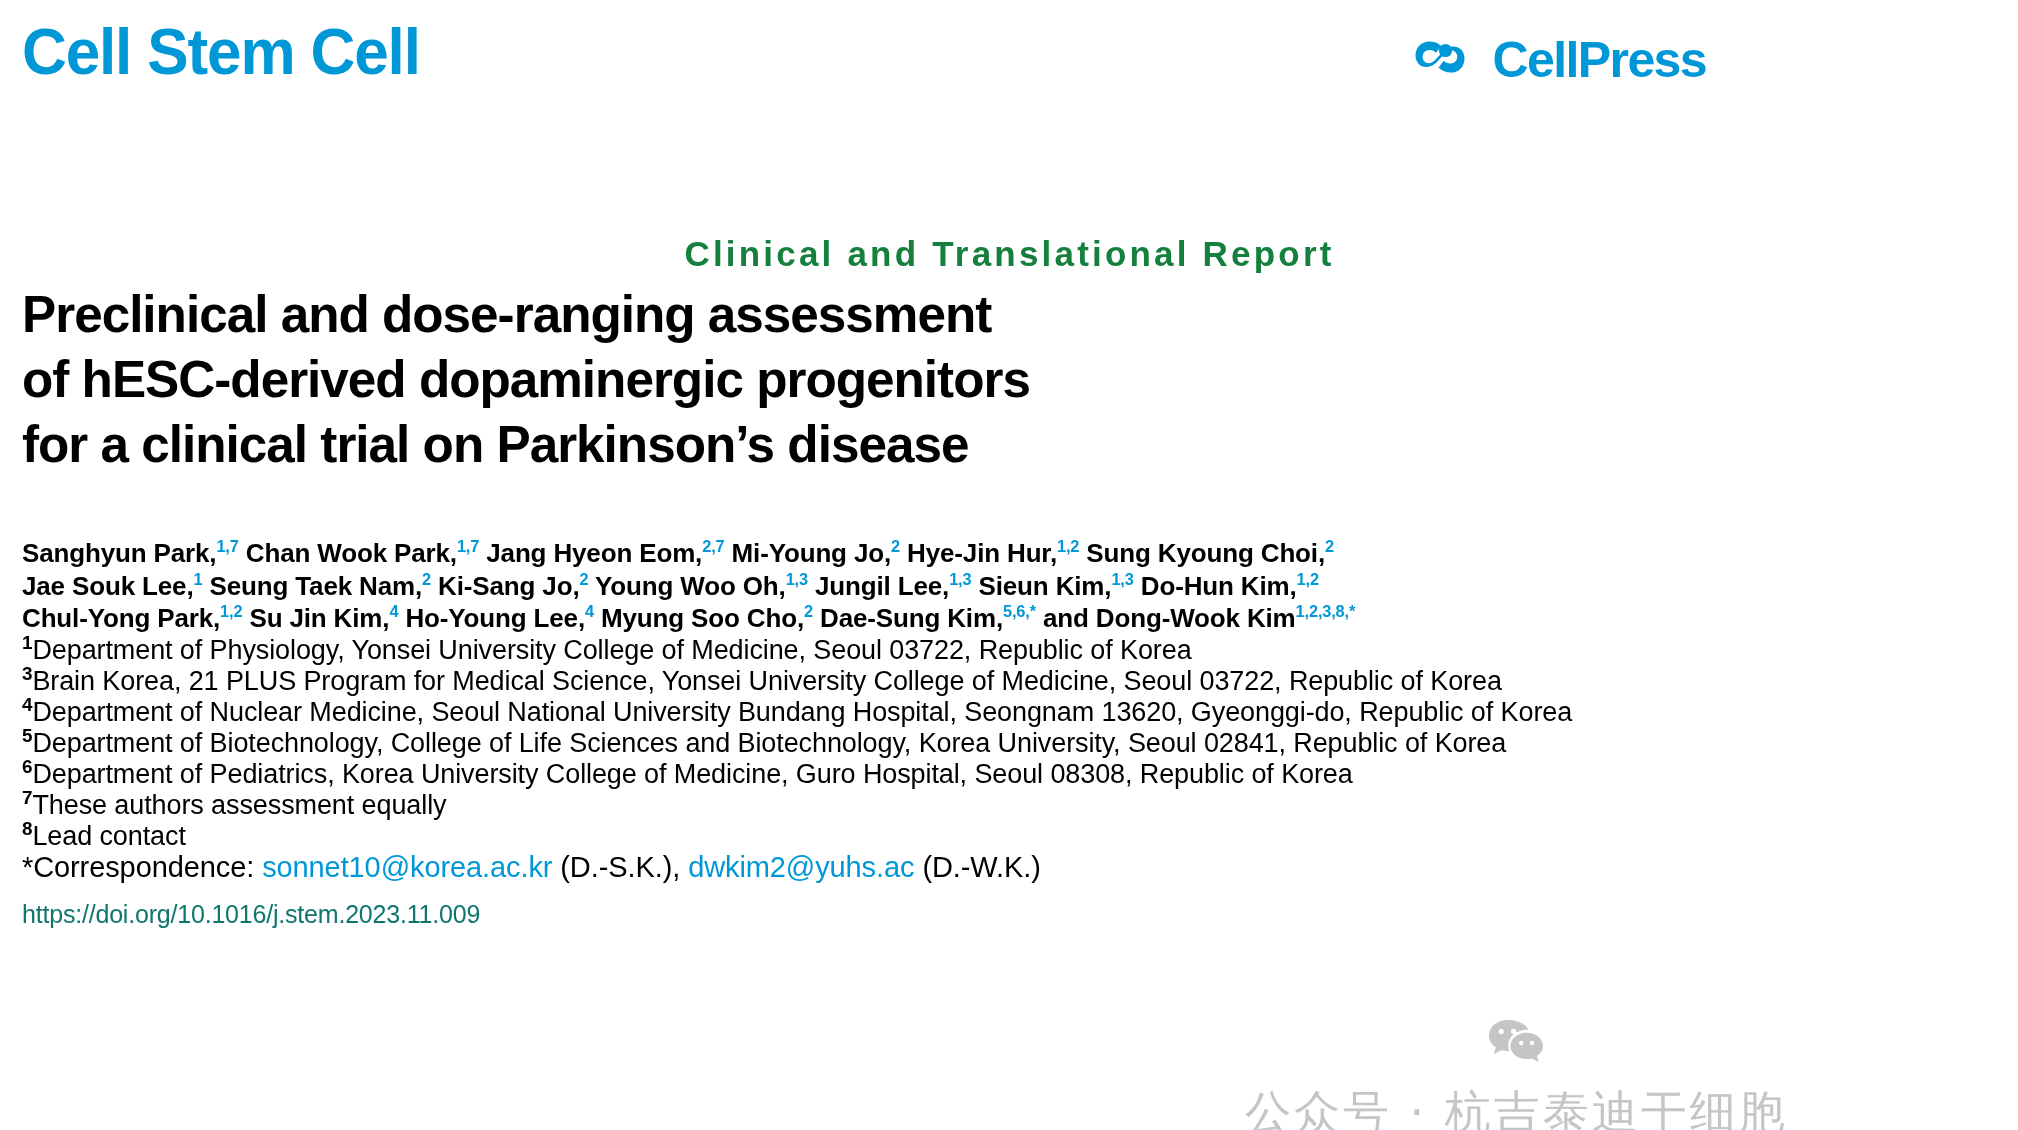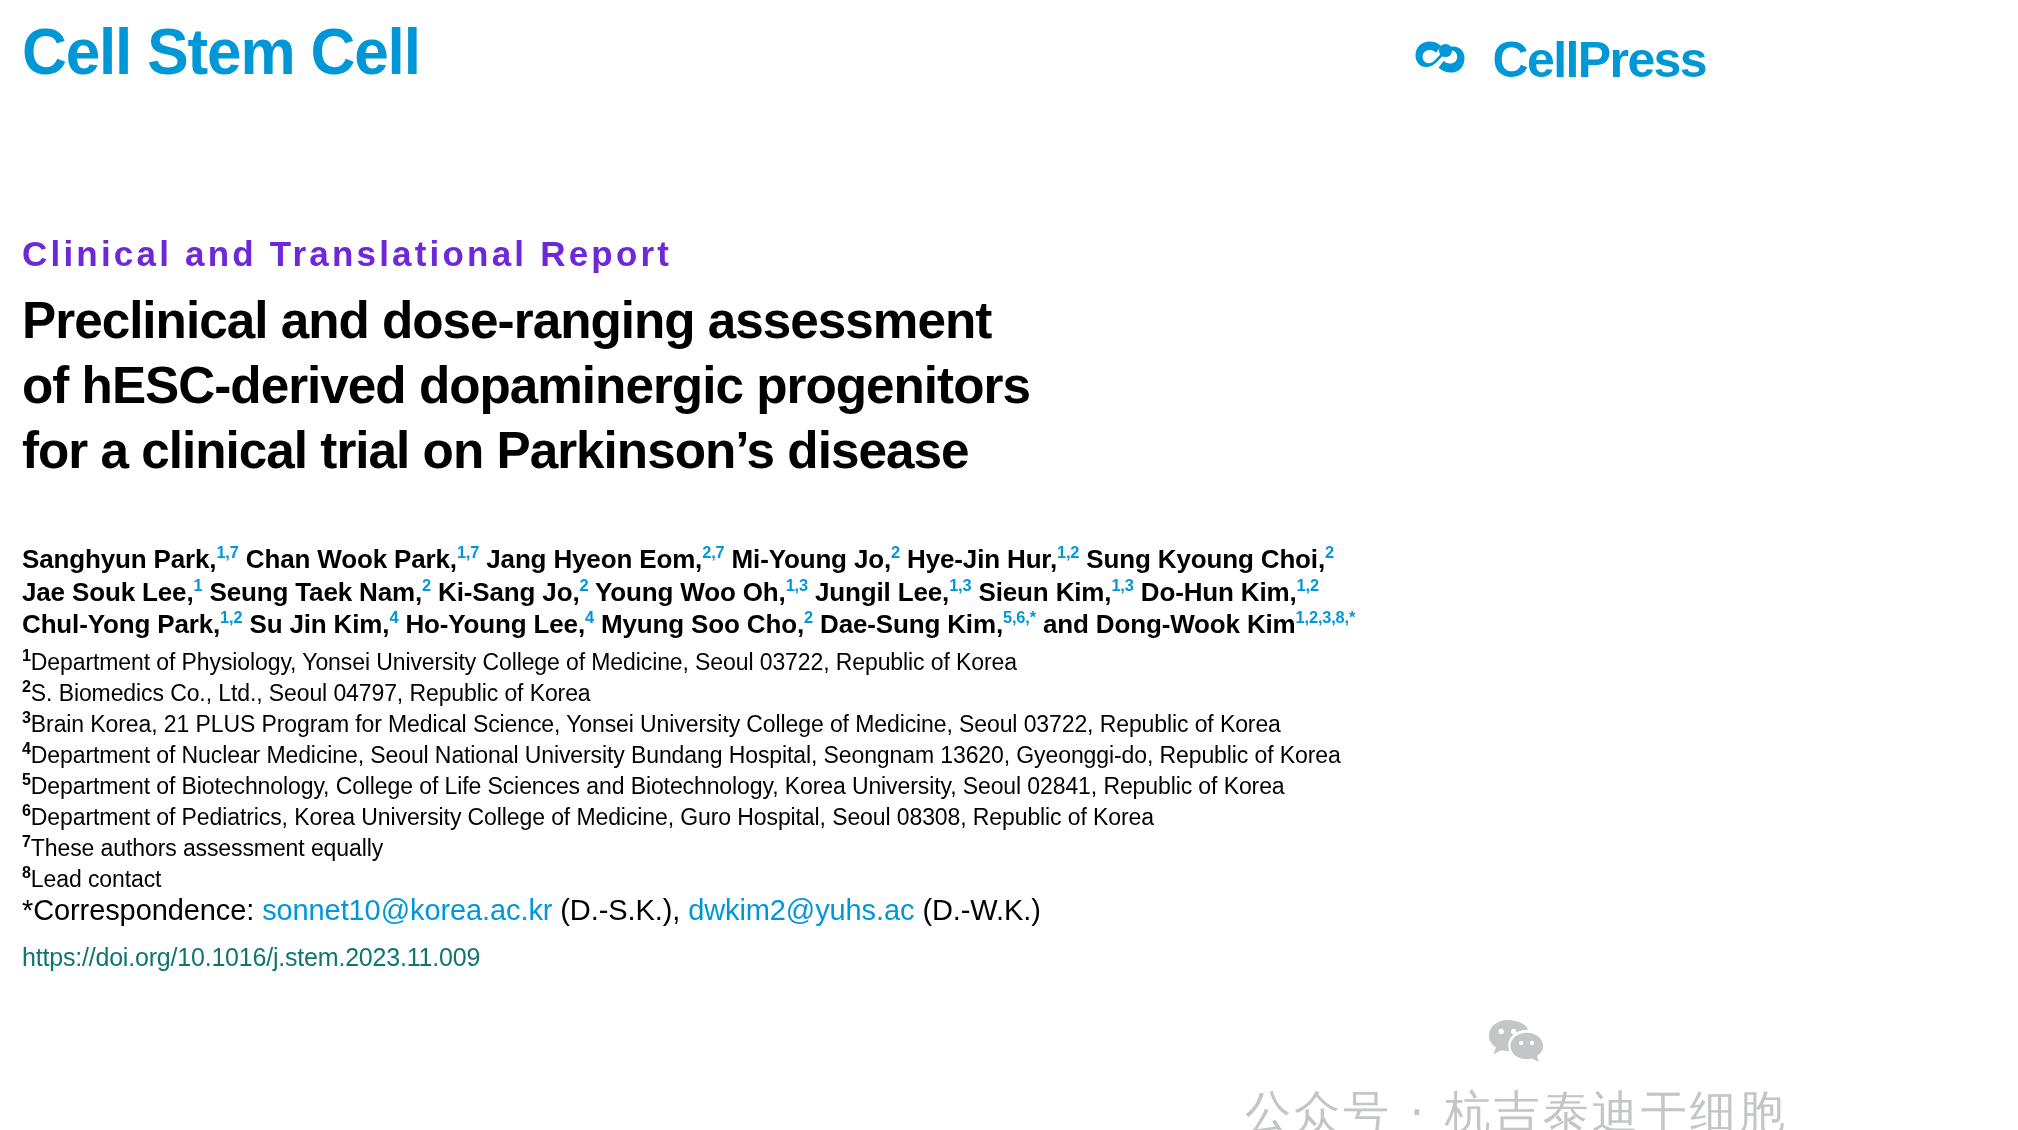--- a/index.html
+++ b/index.html
@@ -67,23 +67,24 @@
     left: 22px;
     top: 232px;
     width: 1975px;
   }
 
   #article-type {
     font-size: 35px;
     line-height: 44px;
     font-weight: bold;
     letter-spacing: 3.2px;
-    color: #6d28d9;
-    white-space: nowrap;
-    margin-bottom: 12px;
+    color: #15803d;
+    white-space: nowrap;
+    margin-bottom: 6px;
+    text-align: center;
   }
 
   #article-title {
     font-size: 52px;
     line-height: 65px;
     font-weight: bold;
     letter-spacing: -1.0px;
     color: #000000;
     margin: 0;
     transform: scaleX(0.985);
@@ -104,22 +105,22 @@
   sup {
     font-size: 0.63em;
     vertical-align: super;
     line-height: 0;
     font-weight: bold;
   }
   .sup-blue { color: #0097d7; }
 
   
   #affiliations {
-    margin-top: 6px;
-    font-size: 23px;
+    margin-top: 0;
+    font-size: 27px;
     line-height: 31px;
     font-weight: normal;
     color: #000000;
     letter-spacing: -0.1px;
   }
   #affiliations .affline { display: block; white-space: nowrap; }
   #affiliations sup {
     font-size: 0.70em;
     color: #000000;
   }
@@ -189,21 +190,20 @@
     </h1>
 
   <div id="authors">
       <span class="aline"><span>Sanghyun Park,</span><sup class="sup-blue">1,7</sup> <span>Chan Wook Park,</span><sup class="sup-blue">1,7</sup> <span>Jang Hyeon Eom,</span><sup class="sup-blue">2,7</sup> <span>Mi-Young Jo,</span><sup class="sup-blue">2</sup> <span>Hye-Jin Hur,</span><sup class="sup-blue">1,2</sup> <span>Sung Kyoung Choi,</span><sup class="sup-blue">2</sup></span>
       <span class="aline"><span>Jae Souk Lee,</span><sup class="sup-blue">1</sup> <span>Seung Taek Nam,</span><sup class="sup-blue">2</sup> <span>Ki-Sang Jo,</span><sup class="sup-blue">2</sup> <span>Young Woo Oh,</span><sup class="sup-blue">1,3</sup> <span>Jungil Lee,</span><sup class="sup-blue">1,3</sup> <span>Sieun Kim,</span><sup class="sup-blue">1,3</sup> <span>Do-Hun Kim,</span><sup class="sup-blue">1,2</sup></span>
       <span class="aline"><span>Chul-Yong Park,</span><sup class="sup-blue">1,2</sup> <span>Su Jin Kim,</span><sup class="sup-blue">4</sup> <span>Ho-Young Lee,</span><sup class="sup-blue">4</sup> <span>Myung Soo Cho,</span><sup class="sup-blue">2</sup> <span>Dae-Sung Kim,</span><sup class="sup-blue">5,6,*</sup> <span>and Dong-Wook Kim</span><sup class="sup-blue">1,2,3,8,*</sup></span>
     </div>
 
   <div id="affiliations">
       <span class="affline"><sup>1</sup><span>Department of Physiology, Yonsei University College of Medicine, Seoul 03722, Republic of Korea</span></span>
-      <span class="affline"><sup>2</sup><span>S. Biomedics Co., Ltd., Seoul 04797, Republic of Korea</span></span>
       <span class="affline"><sup>3</sup><span>Brain Korea, 21 PLUS Program for Medical Science, Yonsei University College of Medicine, Seoul 03722, Republic of Korea</span></span>
       <span class="affline"><sup>4</sup><span>Department of Nuclear Medicine, Seoul National University Bundang Hospital, Seongnam 13620, Gyeonggi-do, Republic of Korea</span></span>
       <span class="affline"><sup>5</sup><span>Department of Biotechnology, College of Life Sciences and Biotechnology, Korea University, Seoul 02841, Republic of Korea</span></span>
       <span class="affline"><sup>6</sup><span>Department of Pediatrics, Korea University College of Medicine, Guro Hospital, Seoul 08308, Republic of Korea</span></span>
       <span class="affline"><sup>7</sup><span>These authors assessment equally</span></span>
       <span class="affline"><sup>8</sup><span>Lead contact</span></span>
     </div>
 
   <div id="correspondence">
     <span>*Correspondence:</span>

